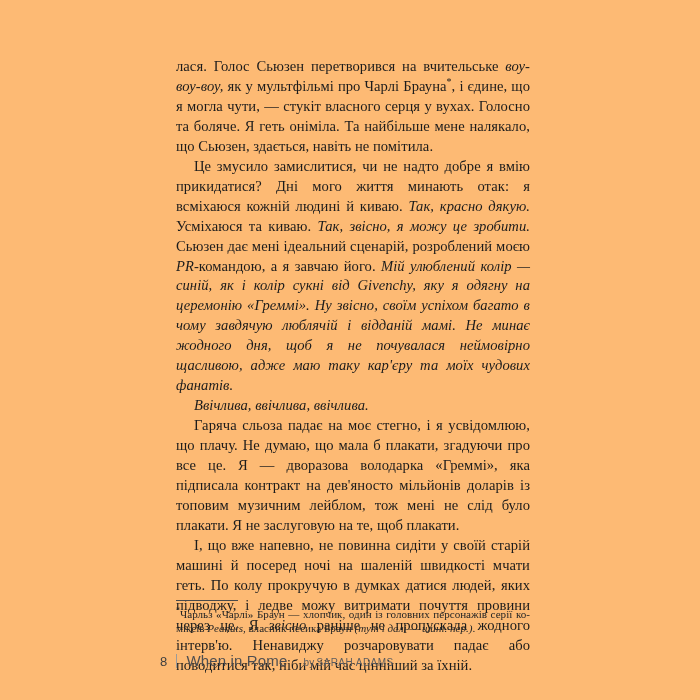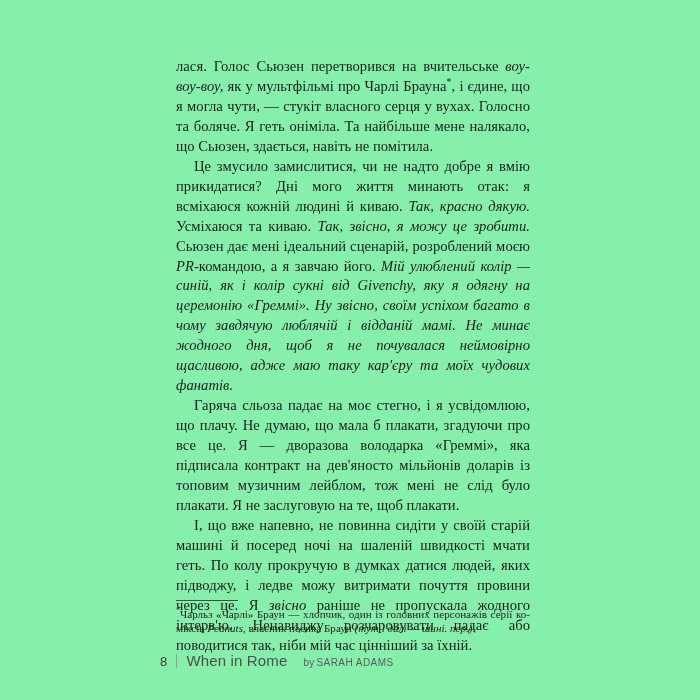--- a/index.html
+++ b/index.html
@@ -4,21 +4,21 @@
 <style>
   html, body {
     margin: 0;
     padding: 0;
     background: #ffffff;
   }
   .page {
     position: relative;
     width: 700px;
     height: 700px;
-    background: #86efac;
+    background: #fdba74;
     overflow: hidden;
     box-sizing: border-box;
   }
   .text-block {
     position: absolute;
     left: 176px;
     top: 57px;
     width: 354px;
   }
   .para {
@@ -116,20 +116,21 @@
   }
 </style>
 </head>
 <body>
 
 <div class="page">
 
   <div class="text-block">
     <p class="para first" style="text-indent: 0px;"><span>лася. Голос Сьюзен перетворився на вчительське </span><i>воу-воу-воу,</i><span> як у мультфільмі про Чарлі Брауна</span><span class="fn-marker">*</span><span>, і єдине, що я могла чу­ти, — стукіт власного серця у вухах. Голосно та боляче. Я геть оніміла. Та найбільше мене налякало, що Сьюзен, здається, навіть не помітила.</span></p>
     <p class="para"><span>Це змусило замислитися, чи не надто добре я вмію прики­датися? Дні мого життя минають отак: я всміхаюся кожній людині й киваю. </span><i>Так, красно дякую.</i><span> Усміхаюся та киваю. </span><i>Так, звісно, я можу це зробити.</i><span> Сьюзен дає мені ідеальний сцена­рій, розроблений моєю </span><i>PR</i><span>-командою, а я завчаю його. </span><i>Мій улюблений колір — синій, як і колір сукні від Givenchy, яку я одягну на церемонію «Греммі». Ну звісно, своїм успіхом багато в чому завдячую люблячій і відданій мамі. Не минає жодного дня, щоб я не почувалася неймовірно щасливою, ад­же маю таку кар'єру та моїх чудових фанатів.</i></p>
+    <p class="para"><i>Ввічлива, ввічлива, ввічлива.</i></p>
     <p class="para"><span>Гаряча сльоза падає на моє стегно, і я усвідомлюю, що пла­чу. Не думаю, що мала б плакати, згадуючи про все це. Я — дворазова володарка «Греммі», яка підписала контракт на дев'яносто мільйонів доларів із топовим музичним лейблом, тож мені не слід було плакати. Я не заслуговую на те, щоб пла­кати.</span></p>
     <p class="para"><span>І, що вже напевно, не повинна сидіти у своїй старій ма­шині й посеред ночі на шаленій швидкості мчати геть. По ко­лу прокручую в думках датися людей, яких підводжу, і ледве можу витримати почуття провини через це. Я </span><i>звісно</i><span> раніше не пропускала жодного інтерв'ю. Ненавиджу розчаровувати падає або поводитися так, ніби мій час цінніший за їхній.</span></p>
   </div>
 
   <div class="footnote-zone">
     <div class="fn-rule"></div>
     <p class="footnote"><span class="fn-star">*</span><span>Чарльз «Чарлі» Браун — хлопчик, один із головних персонажів серії ко­міксів </span><i>Peanuts</i><span>, власник песика Браун </span><i>(тут і далі — шині. пер.)</i><span>.</span></p>
   </div>
 
   <div class="footer">

